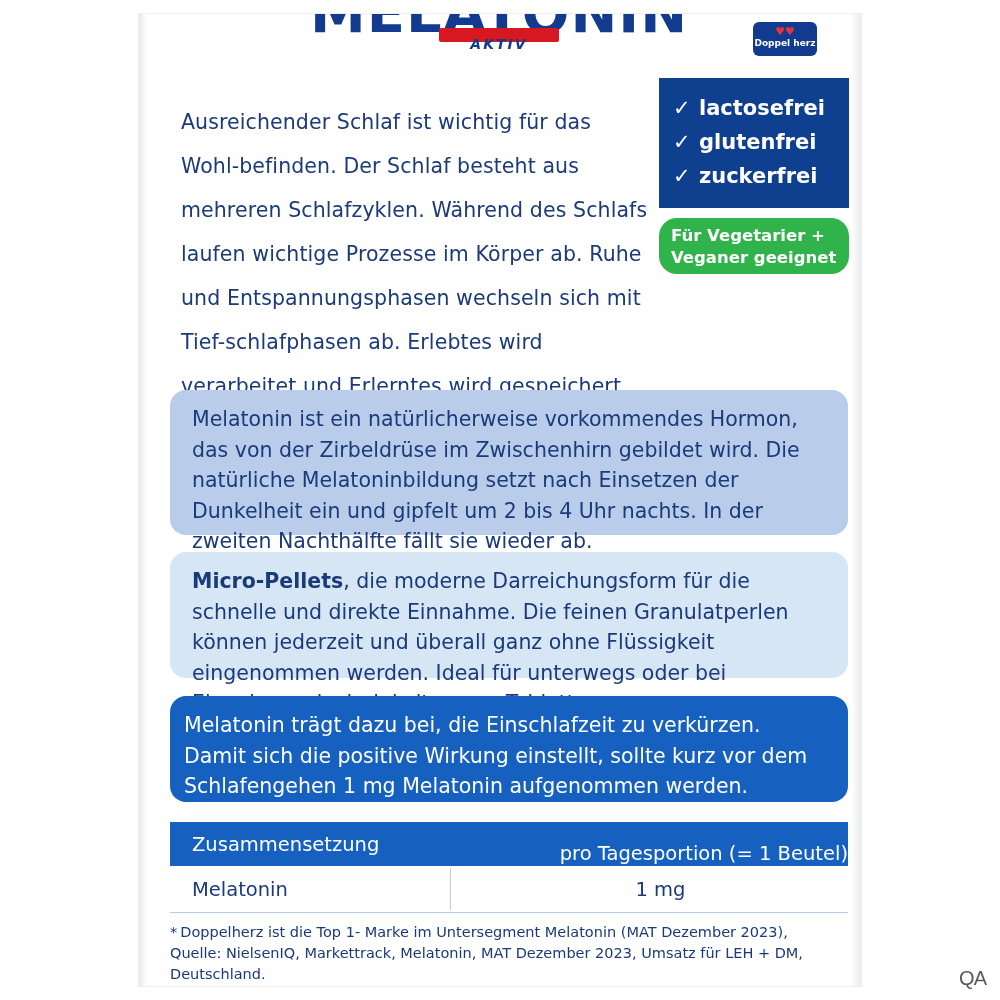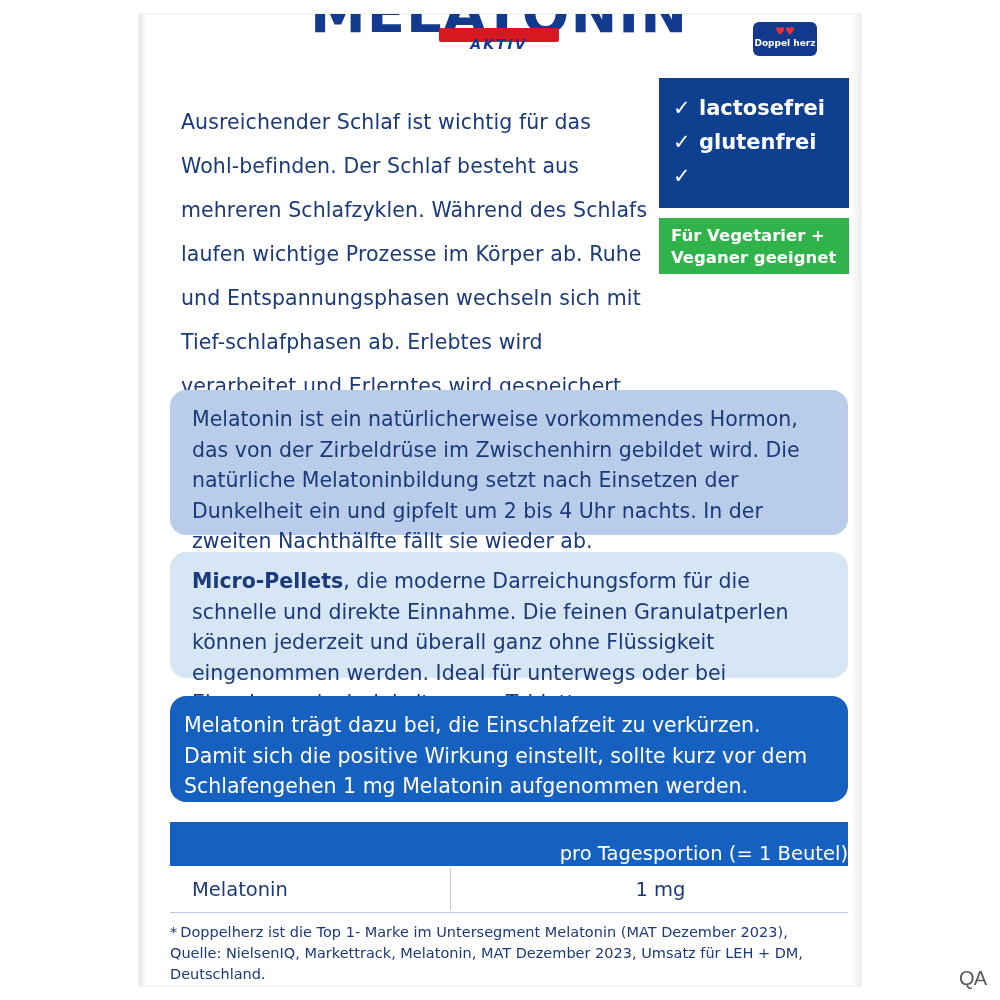--- a/index.html
+++ b/index.html
@@ -175,20 +175,21 @@
     top: 156px;
     width: 190px;
     height: 56px;
     background: #2fb34a;
     color: #ffffff;
     font-size: 16.5px;
     font-weight: bold;
     line-height: 22px;
     padding: 7px 0 0 12px;
     box-sizing: border-box;
+    border-radius: 18px;
   }
 
   
   .panel {
     position: absolute;
     box-sizing: border-box;
     border-radius: 16px;
   }
   .panel-1 {
     left: 23px;
@@ -314,35 +315,37 @@
         <div class="line">
           <span class="check">✓</span>
           <span>lactosefrei</span>
         </div>
         <div class="line">
           <span class="check">✓</span>
           <span>glutenfrei</span>
         </div>
         <div class="line">
           <span class="check">✓</span>
+          <span>zuckerfrei</span>
         </div>
       </div>
 
       <div class="badge-veg">Für Vegetarier + Veganer geeignet</div>
 
       <div class="panel panel-1">Melatonin ist ein natürlicherweise vorkommendes Hormon, das von der Zirbeldrüse im Zwischenhirn gebildet wird. Die natürliche Melatoninbildung setzt nach Einsetzen der Dunkelheit ein und gipfelt um 2 bis 4 Uhr nachts. In der zweiten Nachthälfte fällt sie wieder ab.</div>
 
       <div class="panel panel-2">
         <b>Micro-Pellets</b><span>, die moderne Darreichungsform für die schnelle und direkte Einnahme. Die feinen Granulatperlen können jederzeit und überall ganz ohne Flüssigkeit eingenommen werden. Ideal für unterwegs oder bei Einnahmeschwierigkeiten von Tabletten.</span>
       </div>
 
       <div class="panel panel-3">Melatonin trägt dazu bei, die Einschlafzeit zu verkürzen. Damit sich die positive Wirkung einstellt, sollte kurz vor dem Schlafengehen 1 mg Melatonin aufgenommen werden.</div>
 
       <div class="table">
         <div class="table-head">
+          <div class="c1">Zusammensetzung</div>
           <div class="c2">pro Tagesportion (= 1 Beutel)</div>
         </div>
         <div class="table-row">
           <div class="divider"></div>
           <div class="c1">Melatonin</div>
           <div class="c2">1 mg</div>
         </div>
       </div>
 
       <div class="footnote">

